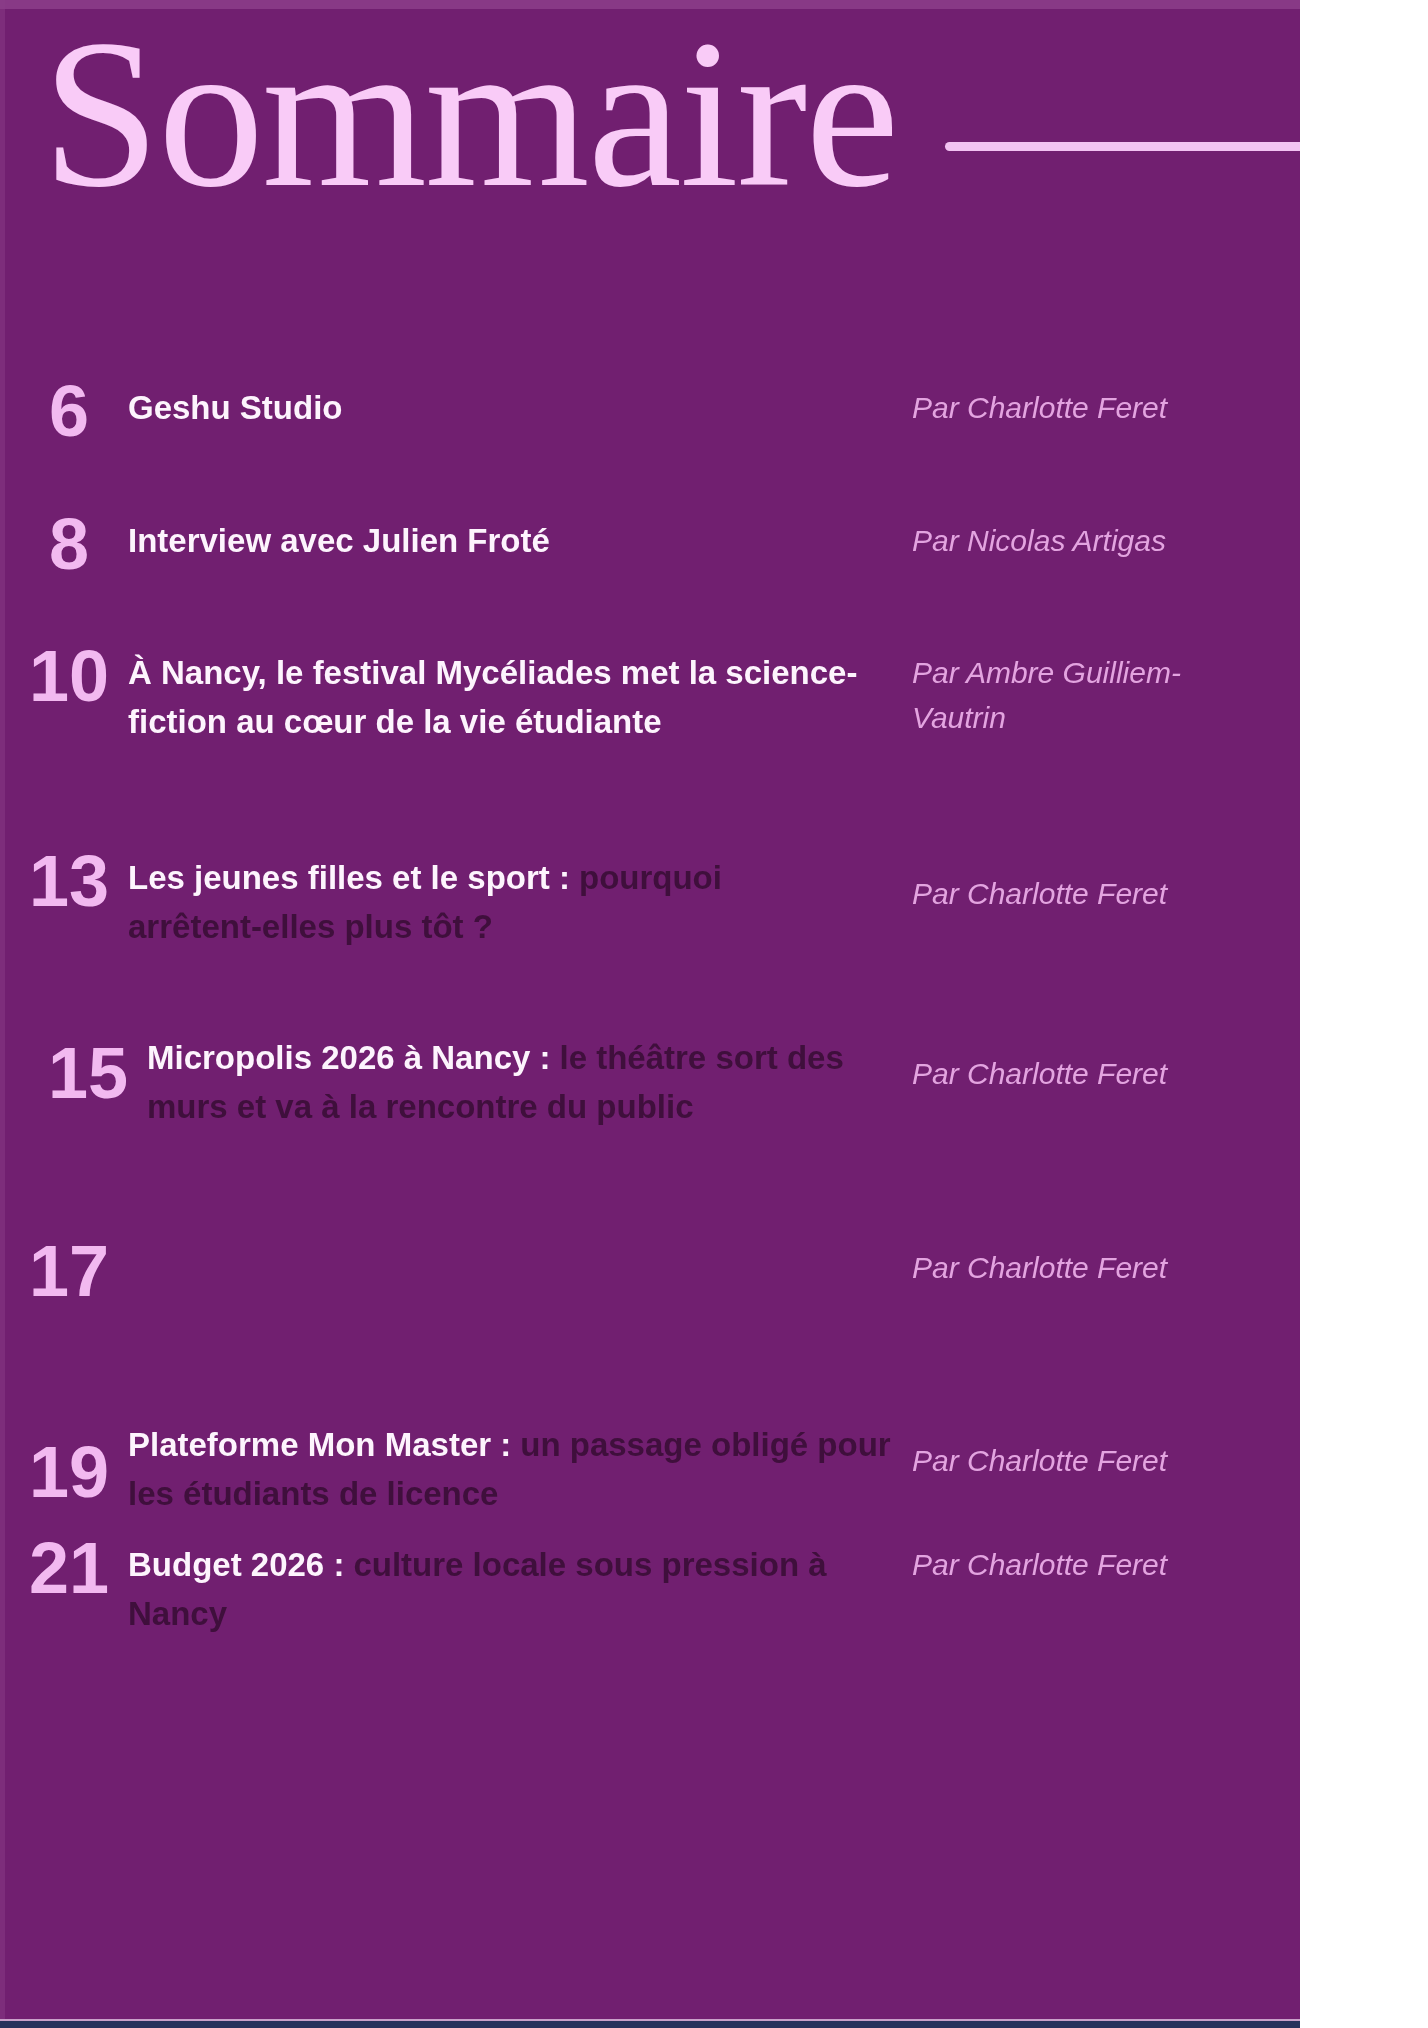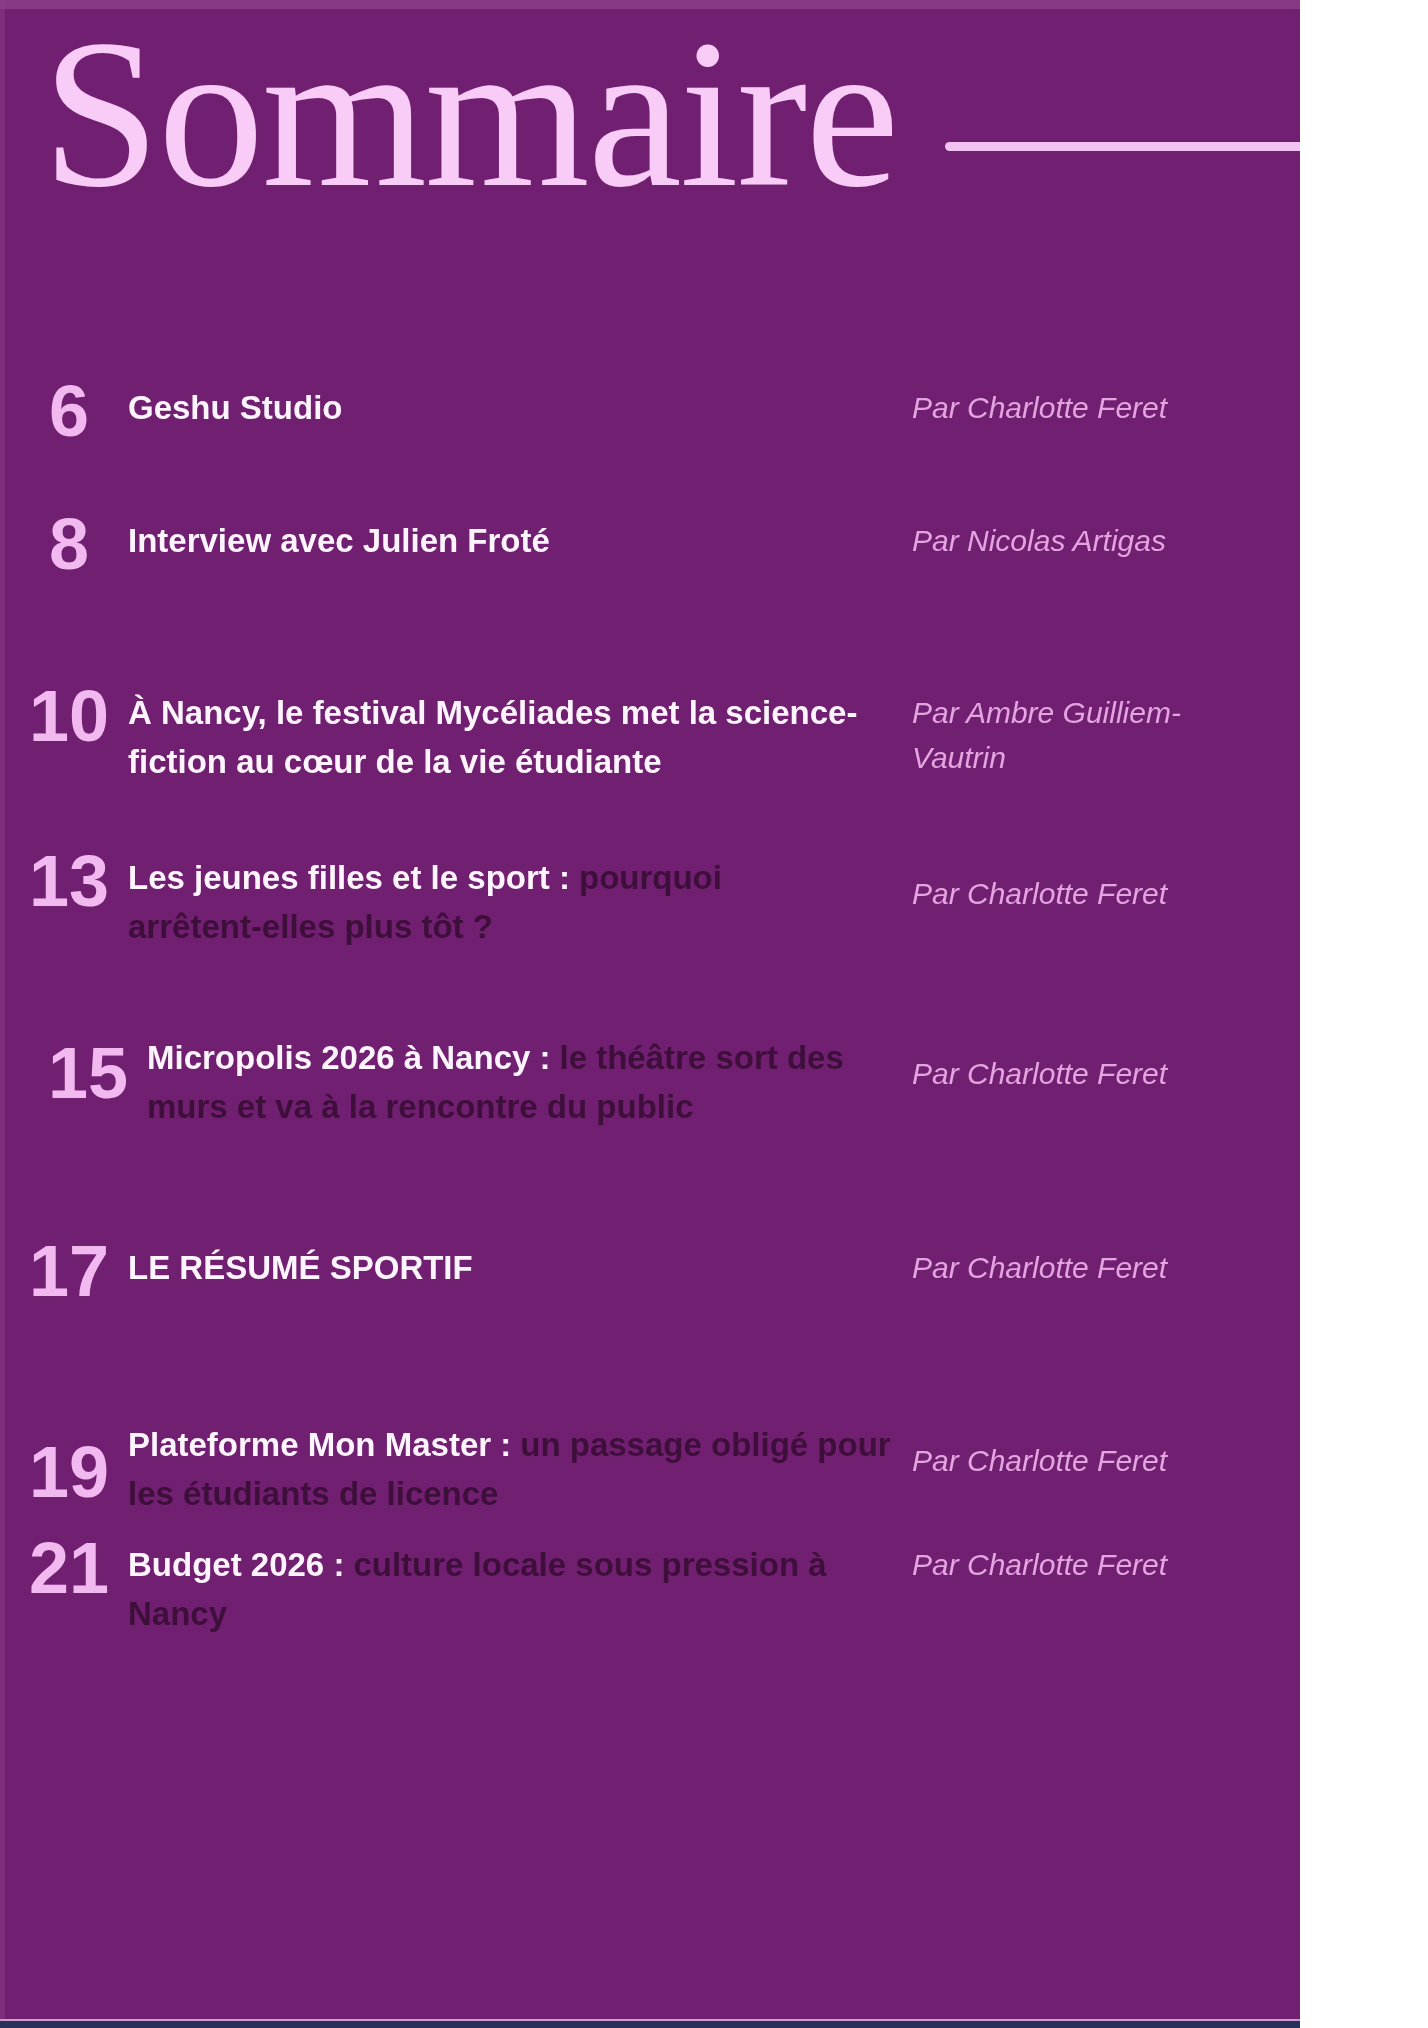--- a/index.html
+++ b/index.html
@@ -60,21 +60,21 @@
   .author{
     margin-left:auto;flex:0 0 310px;width:310px;
     text-align:left;
     font-size:30px;font-style:italic;line-height:45px;
     color:var(--author-pink);
     margin-top:2px;
   }
   
   .r1{top:383px;} .r1 .title{max-width:600px;}
   .r2{top:516px;} .r2 .title{max-width:640px;}
-  .r3{top:688px;} .r3 .title{max-width:770px;}
+  .r3{top:648px;} .r3 .title{max-width:770px;}
   .r4{top:853px;} .r4 .title{max-width:650px;}
   .r5{top:1033px;padding-left:47px;} .r5 .title{max-width:830px;}
   .r6{top:1243px;} .r6 .title{max-width:640px;}
   .r7{top:1420px;} .r7 .title{max-width:800px;}
   .r8{top:1540px;} .r8 .title{max-width:960px;}
   .r4 .author,.r5 .author,.r7 .author{align-self:center;transform:translateY(-10px);}
   .r7 .num{margin-top:16px;}
   .r5 .num{margin-top:4px;}
   .bottom-line{position:absolute;left:0;right:0;bottom:7px;height:2px;background:var(--bottom-line);}
   .bottom-bar{position:absolute;left:0;right:0;bottom:0;height:7px;background:var(--bottom-navy);}
@@ -114,21 +114,20 @@
   </div>
 
   <div class="toc-row r5">
     <div class="num">15</div>
     <div class="title"><span class="t-main">Micropolis 2026 à Nancy :</span><span class="t-sub">le théâtre sort des murs et va à la rencontre du public</span></div>
     <div class="author">Par Charlotte Feret</div>
   </div>
 
   <div class="toc-row r6">
     <div class="num">17</div>
-    <div class="title"><span class="t-main">LE RÉSUMÉ SPORTIF</span></div>
     <div class="author">Par Charlotte Feret</div>
   </div>
 
   <div class="toc-row r7">
     <div class="num">19</div>
     <div class="title"><span class="t-main">Plateforme Mon Master :</span><span class="t-sub">un passage obligé pour les étudiants de licence</span></div>
     <div class="author">Par Charlotte Feret</div>
   </div>
 
   <div class="toc-row r8">

